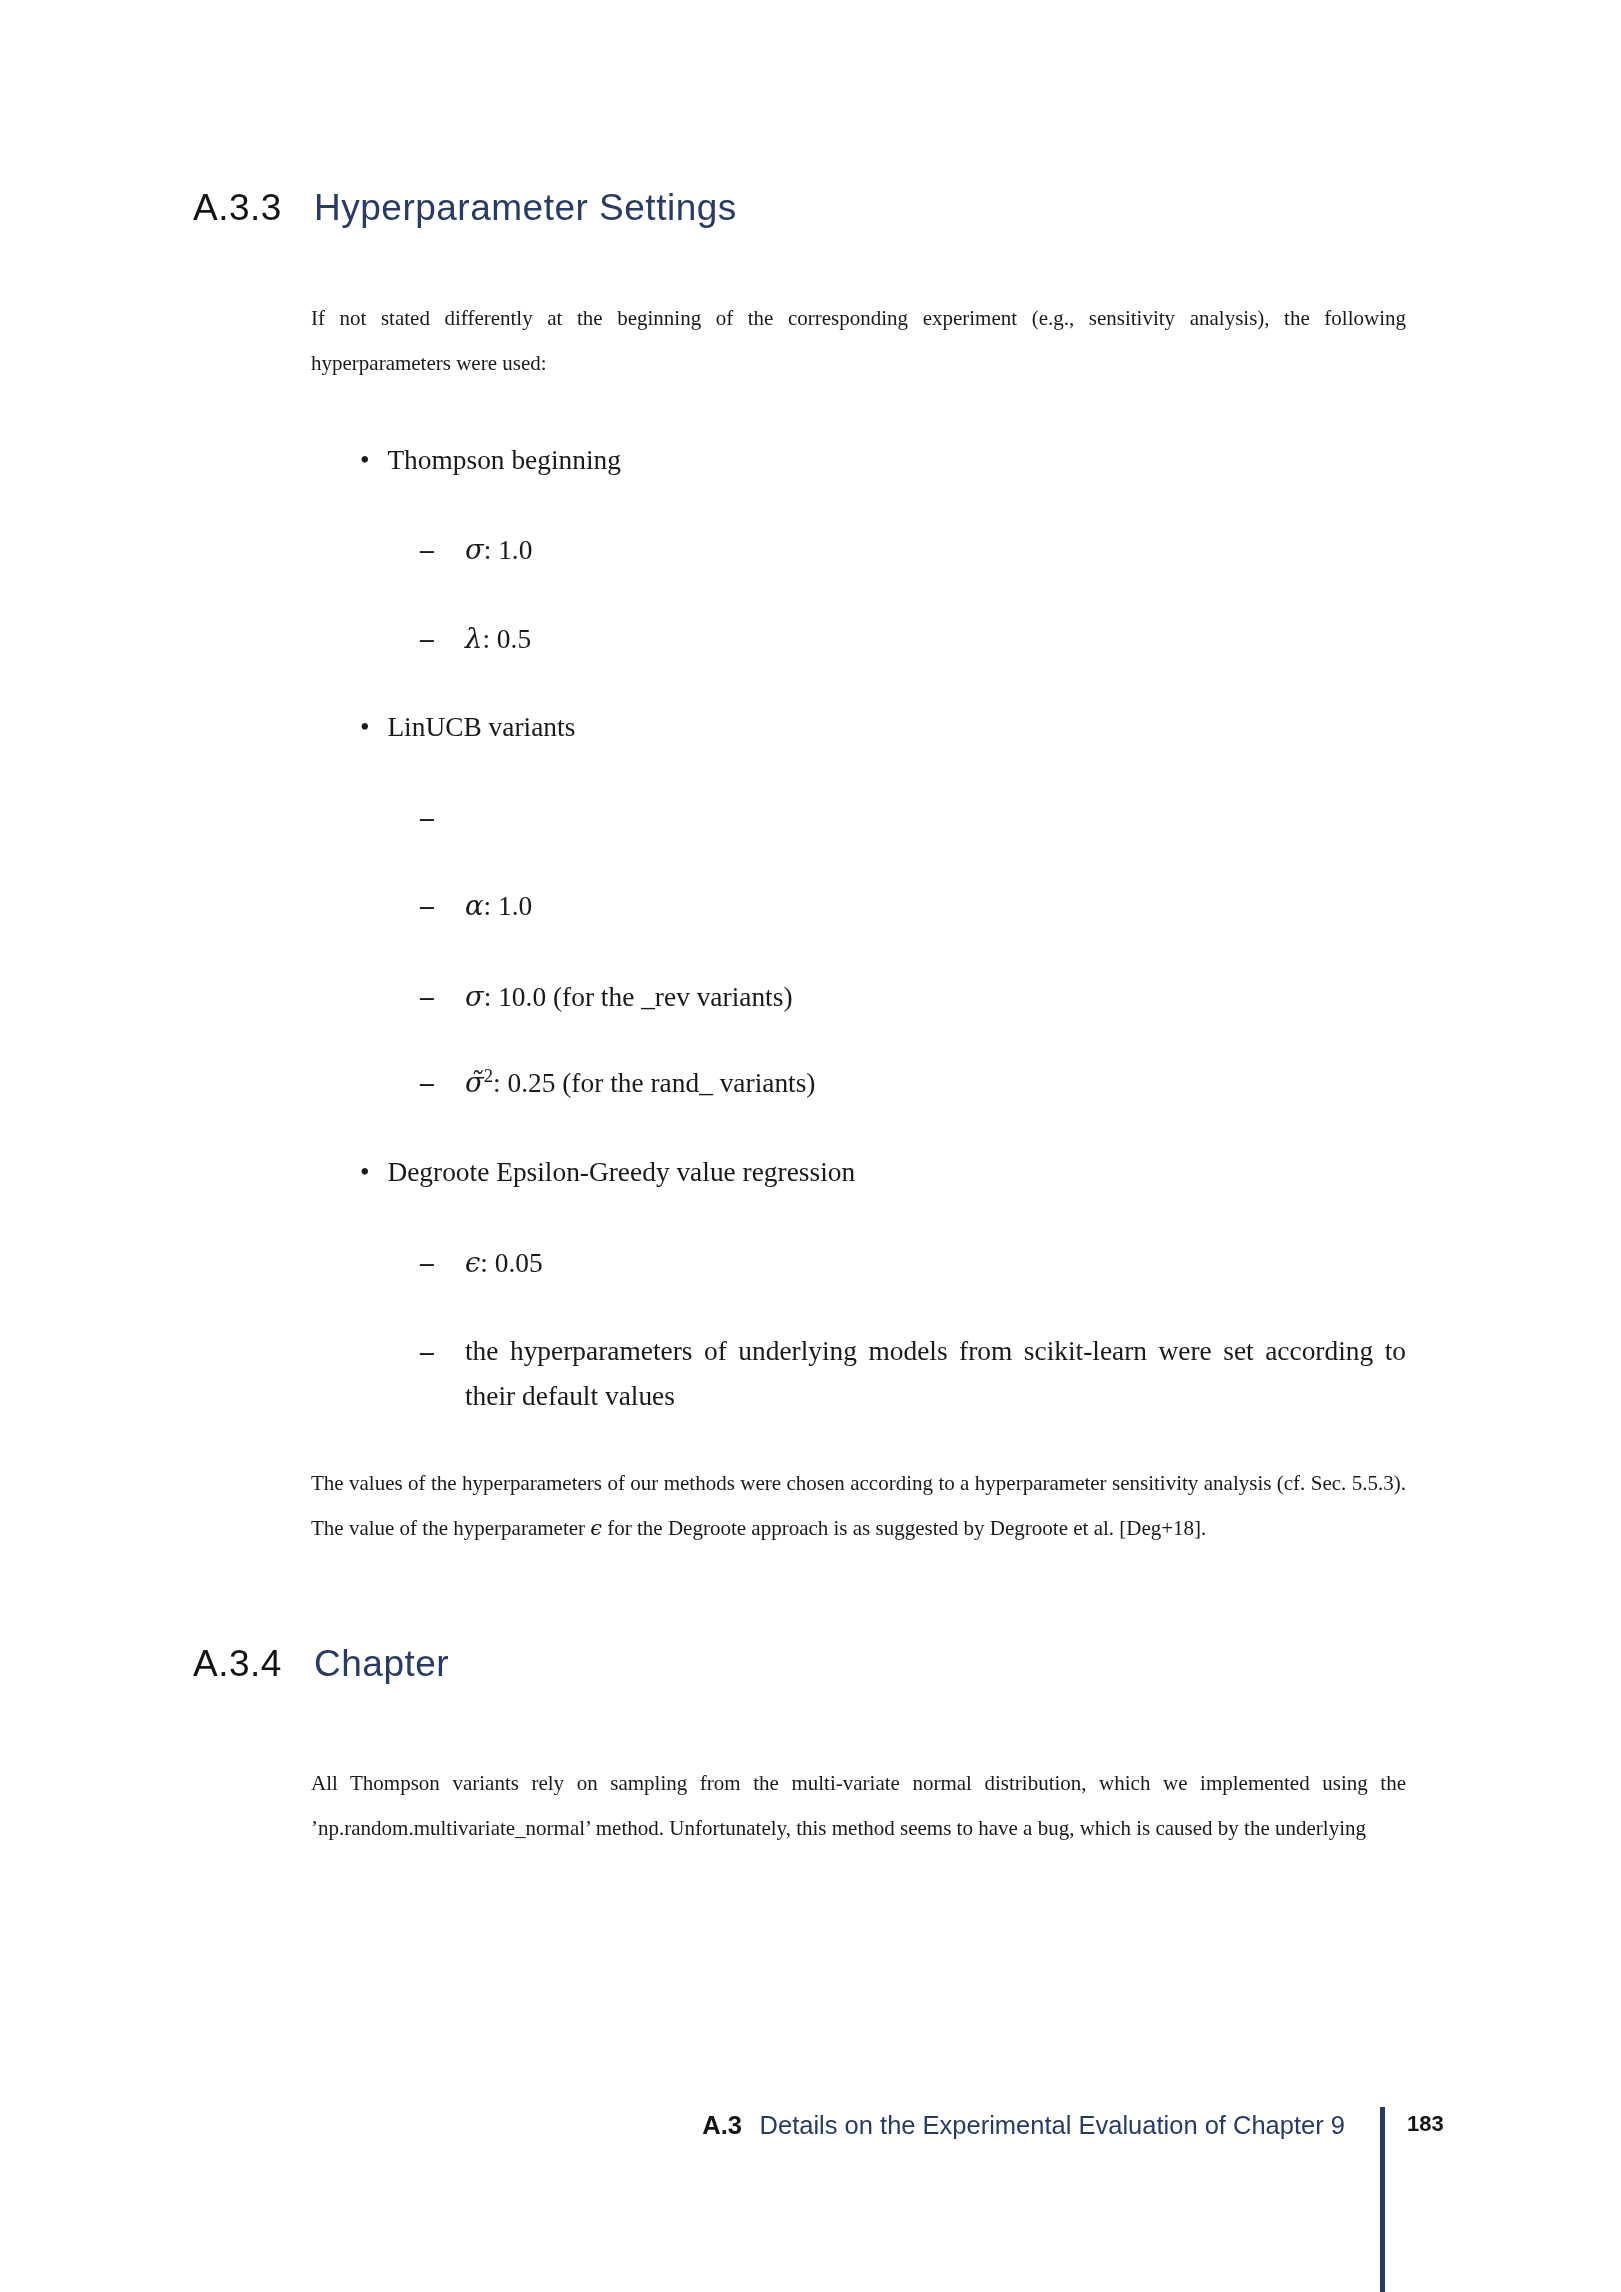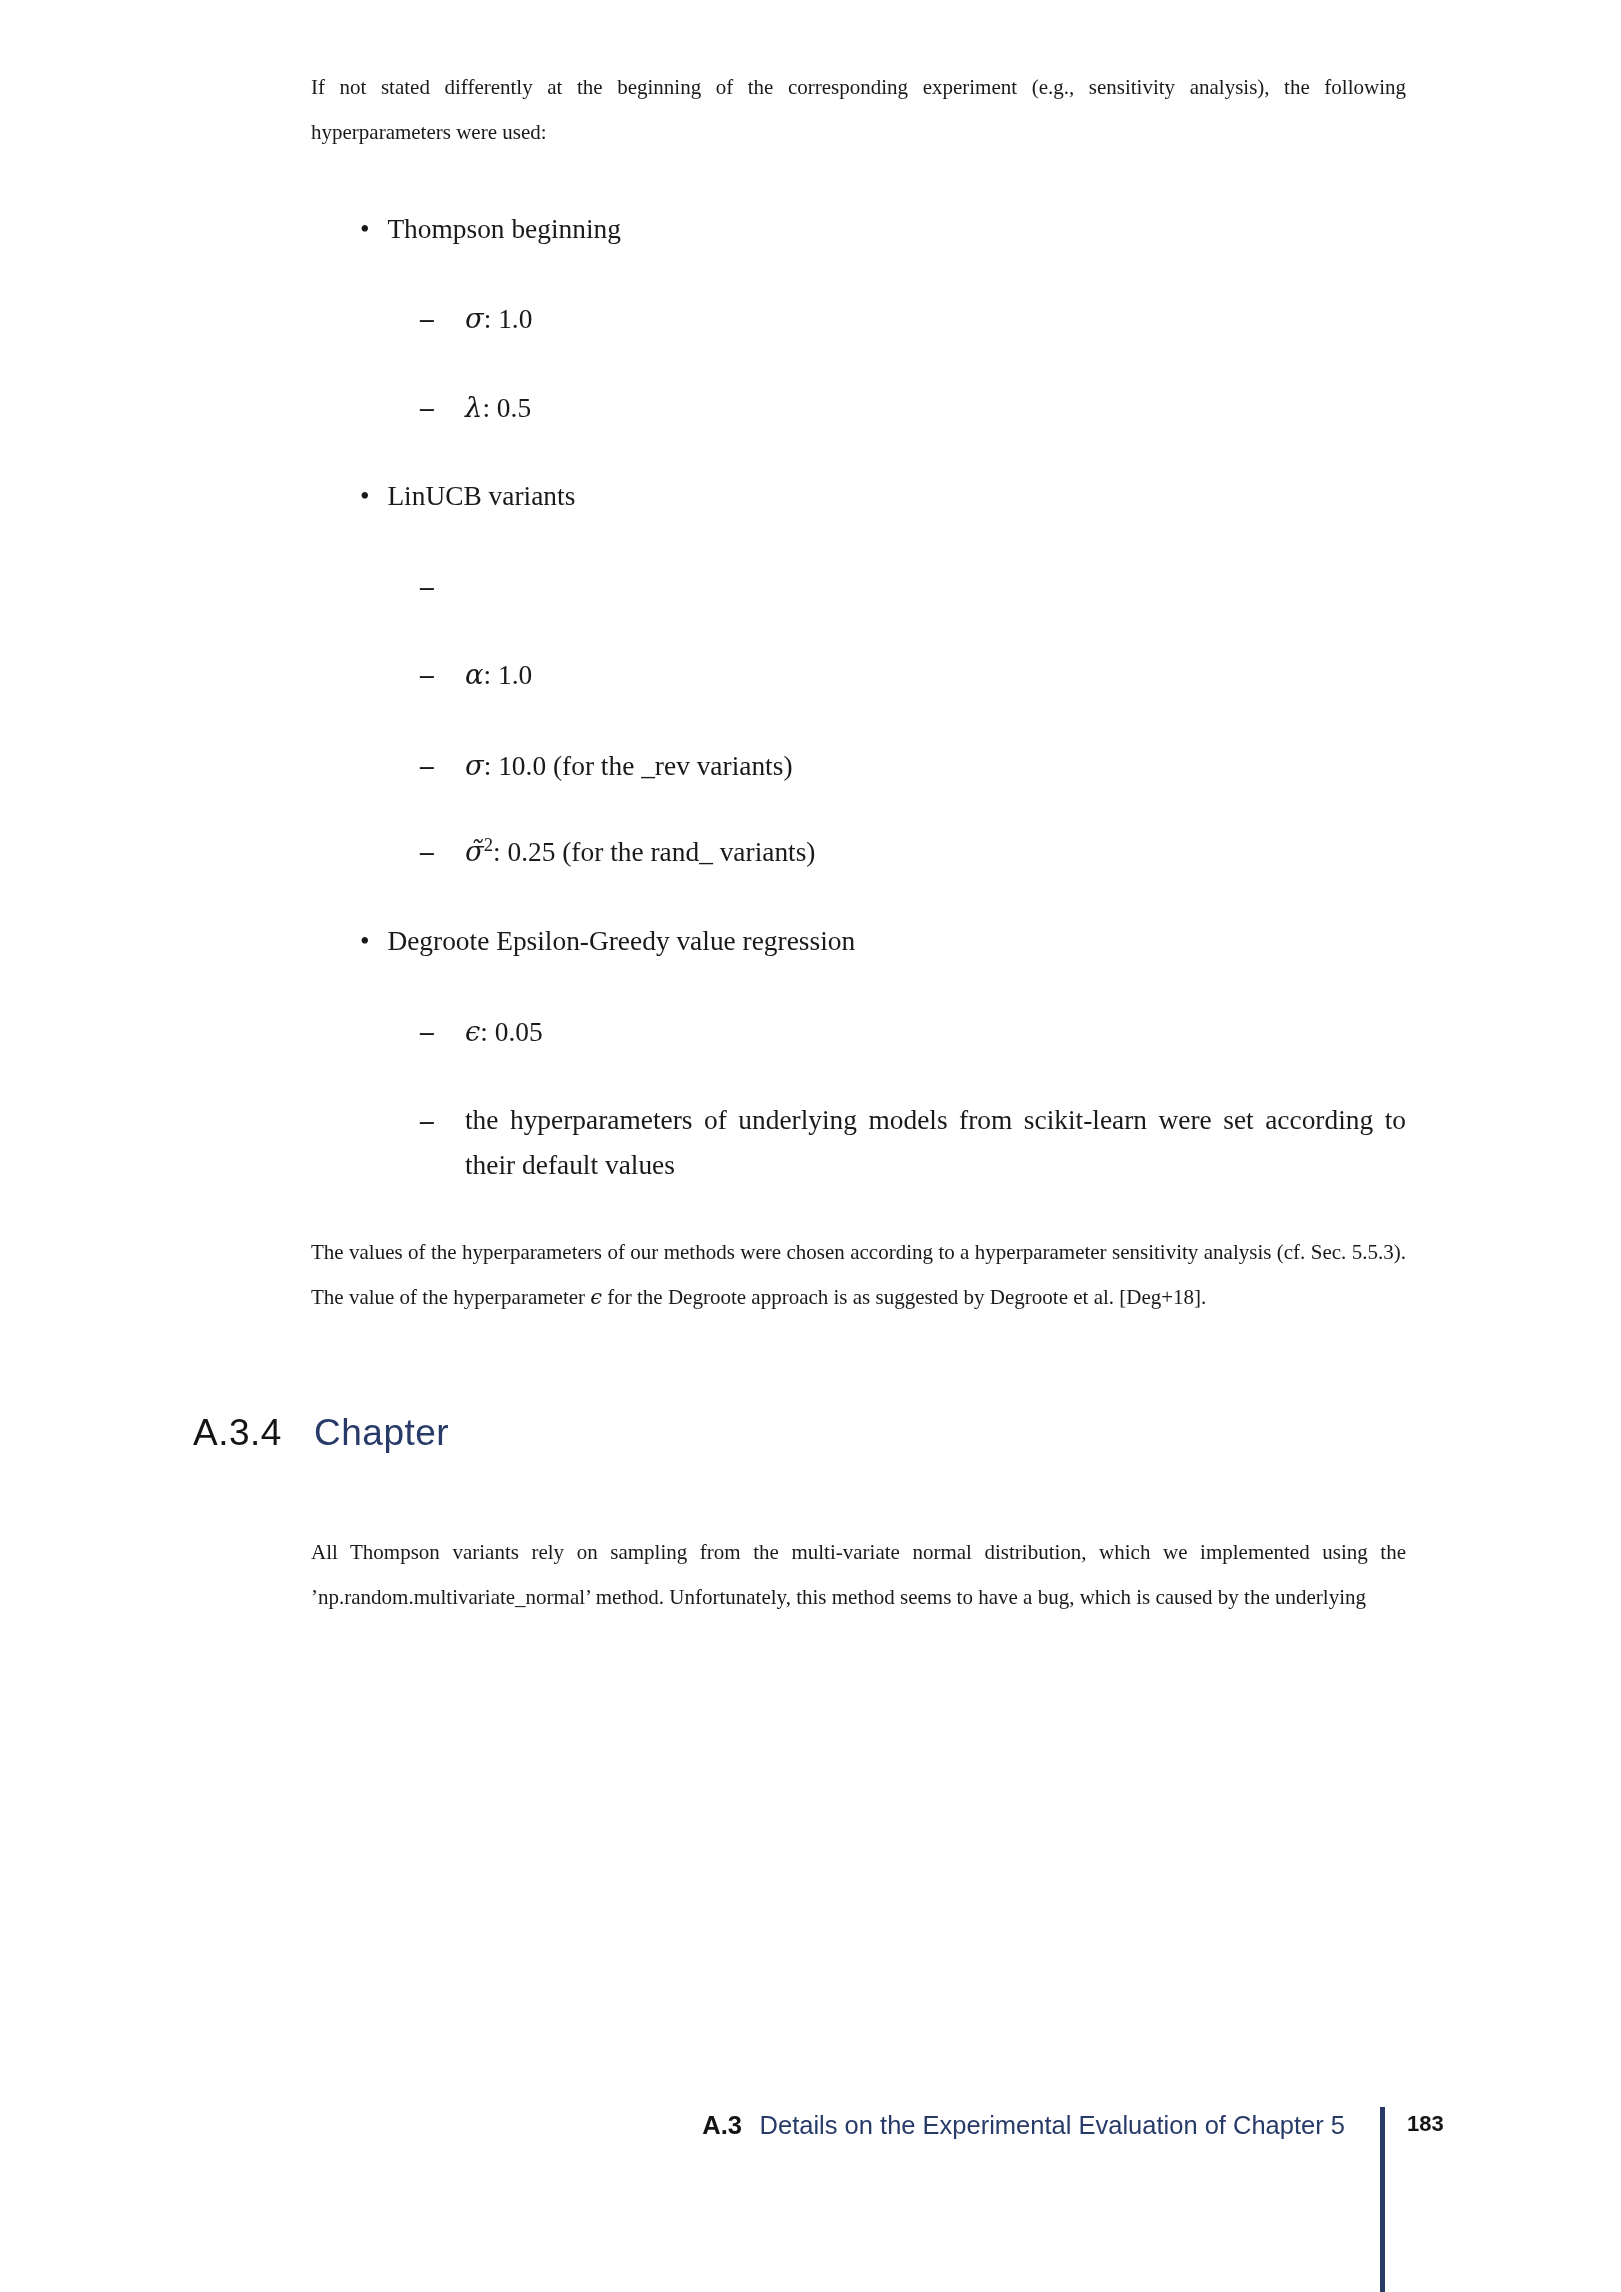--- a/index.html
+++ b/index.html
@@ -90,20 +90,24 @@
     font-family:"Liberation Sans", sans-serif;
     font-size:22px; line-height:35px; font-weight:bold;
     color:#141414;
   }
 </style>
 </head>
 <body>
 
 <div class="page">
 
+  <div class="heading heading-a33">
+    <span class="sec-num">A.3.3</span>
+    <span class="sec-title">Hyperparameter Settings</span>
+  </div>
 
   <p class="para p-intro">If not stated differently at the beginning of the corresponding experiment (e.g., sensitivity analysis), the following hyperparameters were used:</p>
 
   <div class="li1 li1-thompson">
     <span class="marker">•</span>
     <span class="text">Thompson beginning</span>
   </div>
 
   <div class="li2 li2-a">
     <span class="marker">–</span>
@@ -158,20 +162,20 @@
 
   <div class="heading heading-a34">
     <span class="sec-num">A.3.4</span>
     <span class="sec-title">Chapter</span>
   </div>
 
   <p class="para p-caveat">All Thompson variants rely on sampling from the multi-variate normal distribution, which we implemented using the ’np.random.multivariate_normal’ method. Unfortunately, this method seems to have a bug, which is caused by the underlying</p>
 
   <div>
     <div class="footer-text">
-      <span class="footer-sec">A.3</span><span>Details on the Experimental Evaluation of Chapter 5</span>
+      <span class="footer-sec">A.3</span><span>Details on the Experimental Evaluation of Chapter 9</span>
     </div>
     <div class="footer-bar"></div>
     <div class="footer-page">183</div>
   </div>
 
 </div>
 
 
 </body></html>

